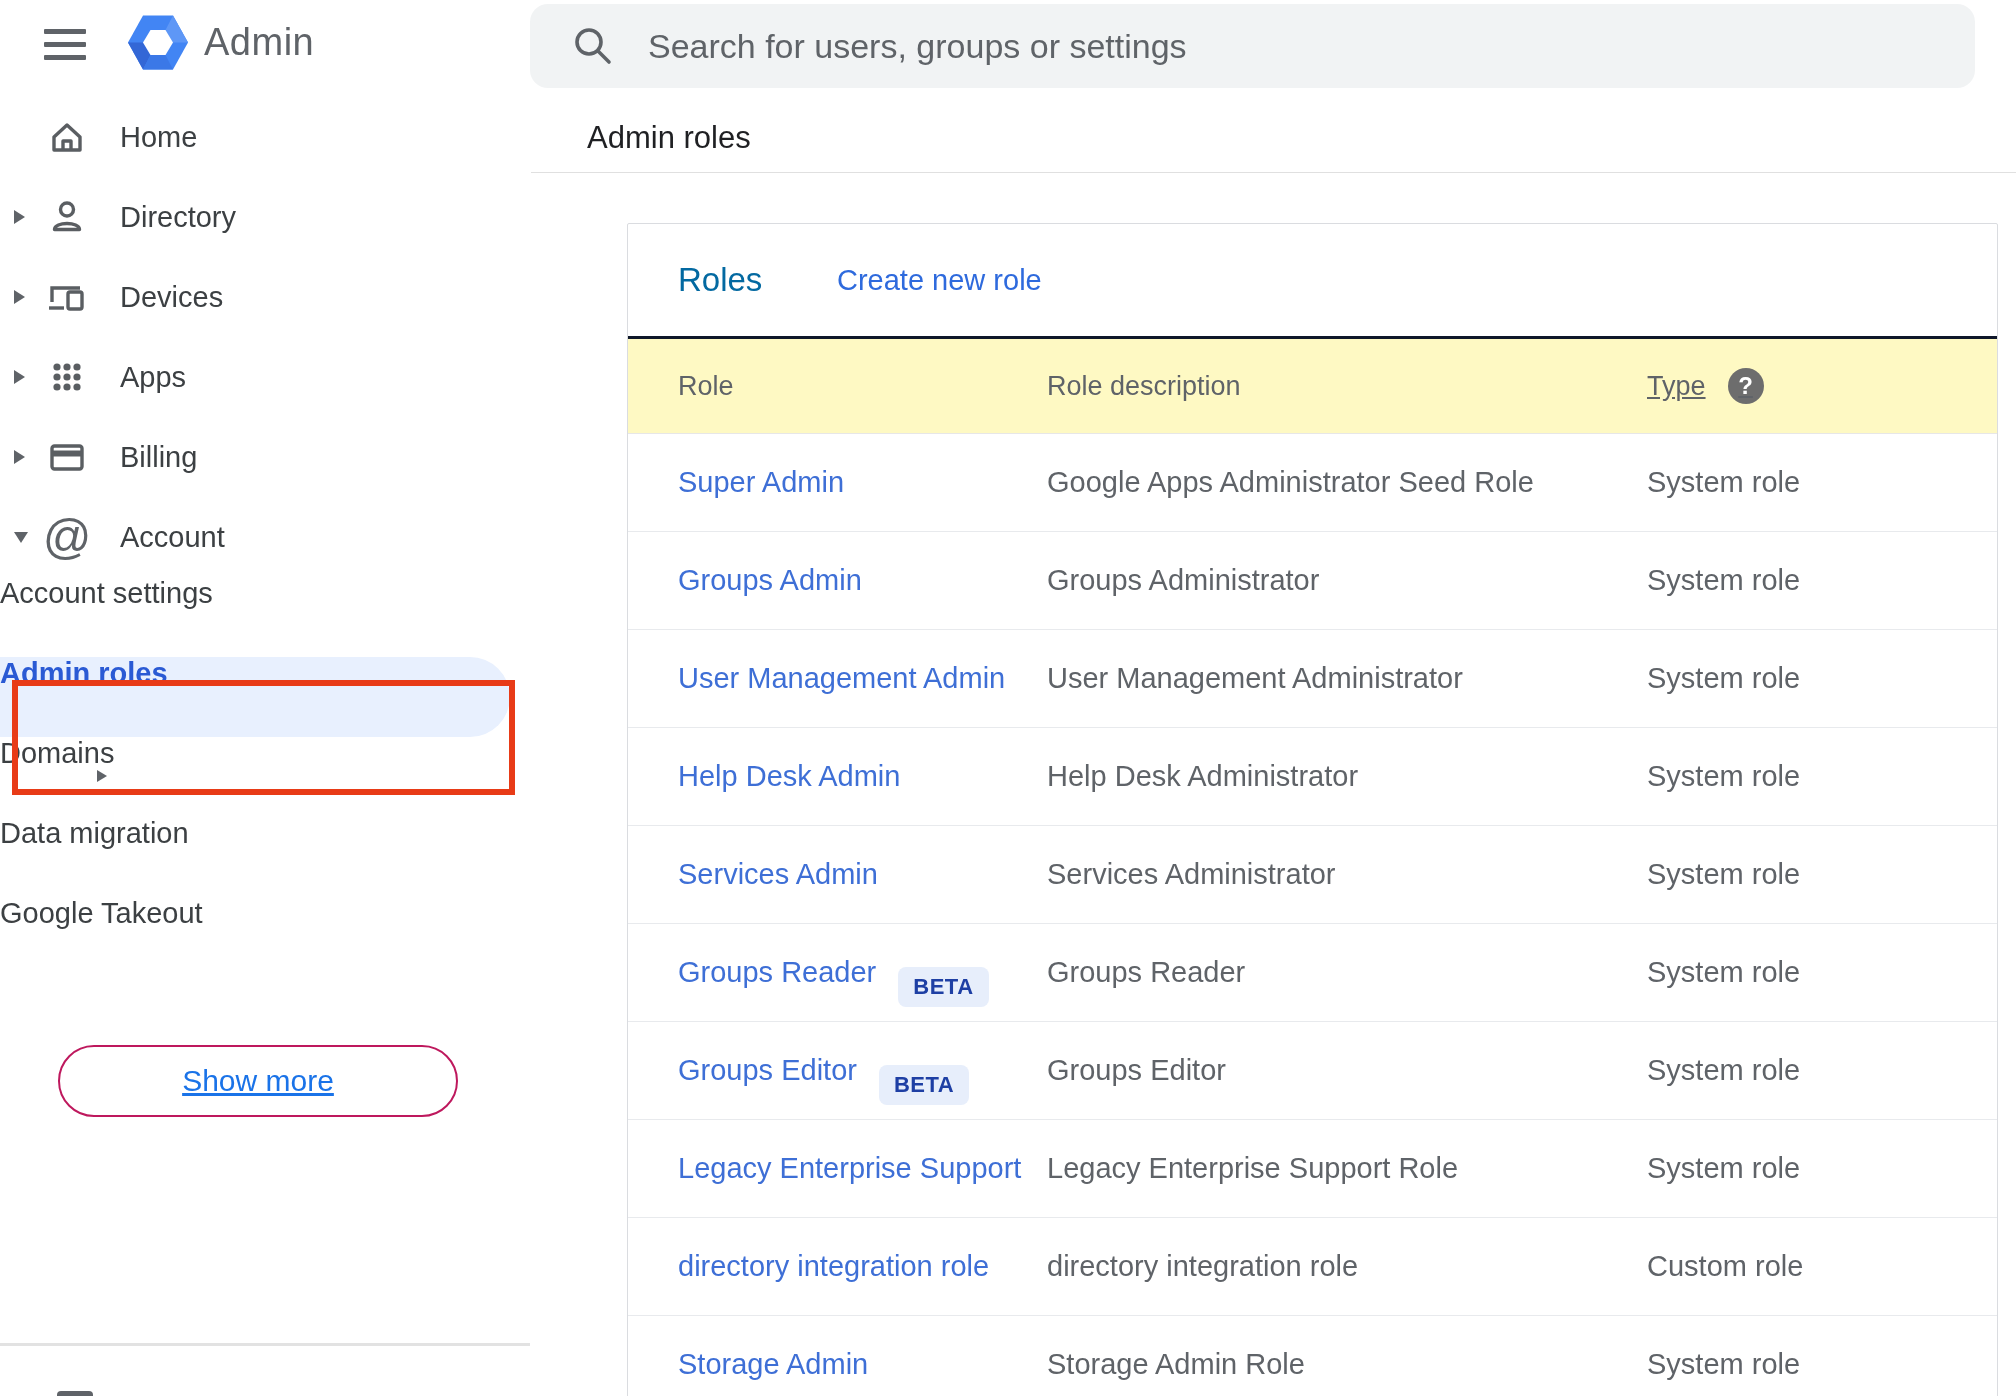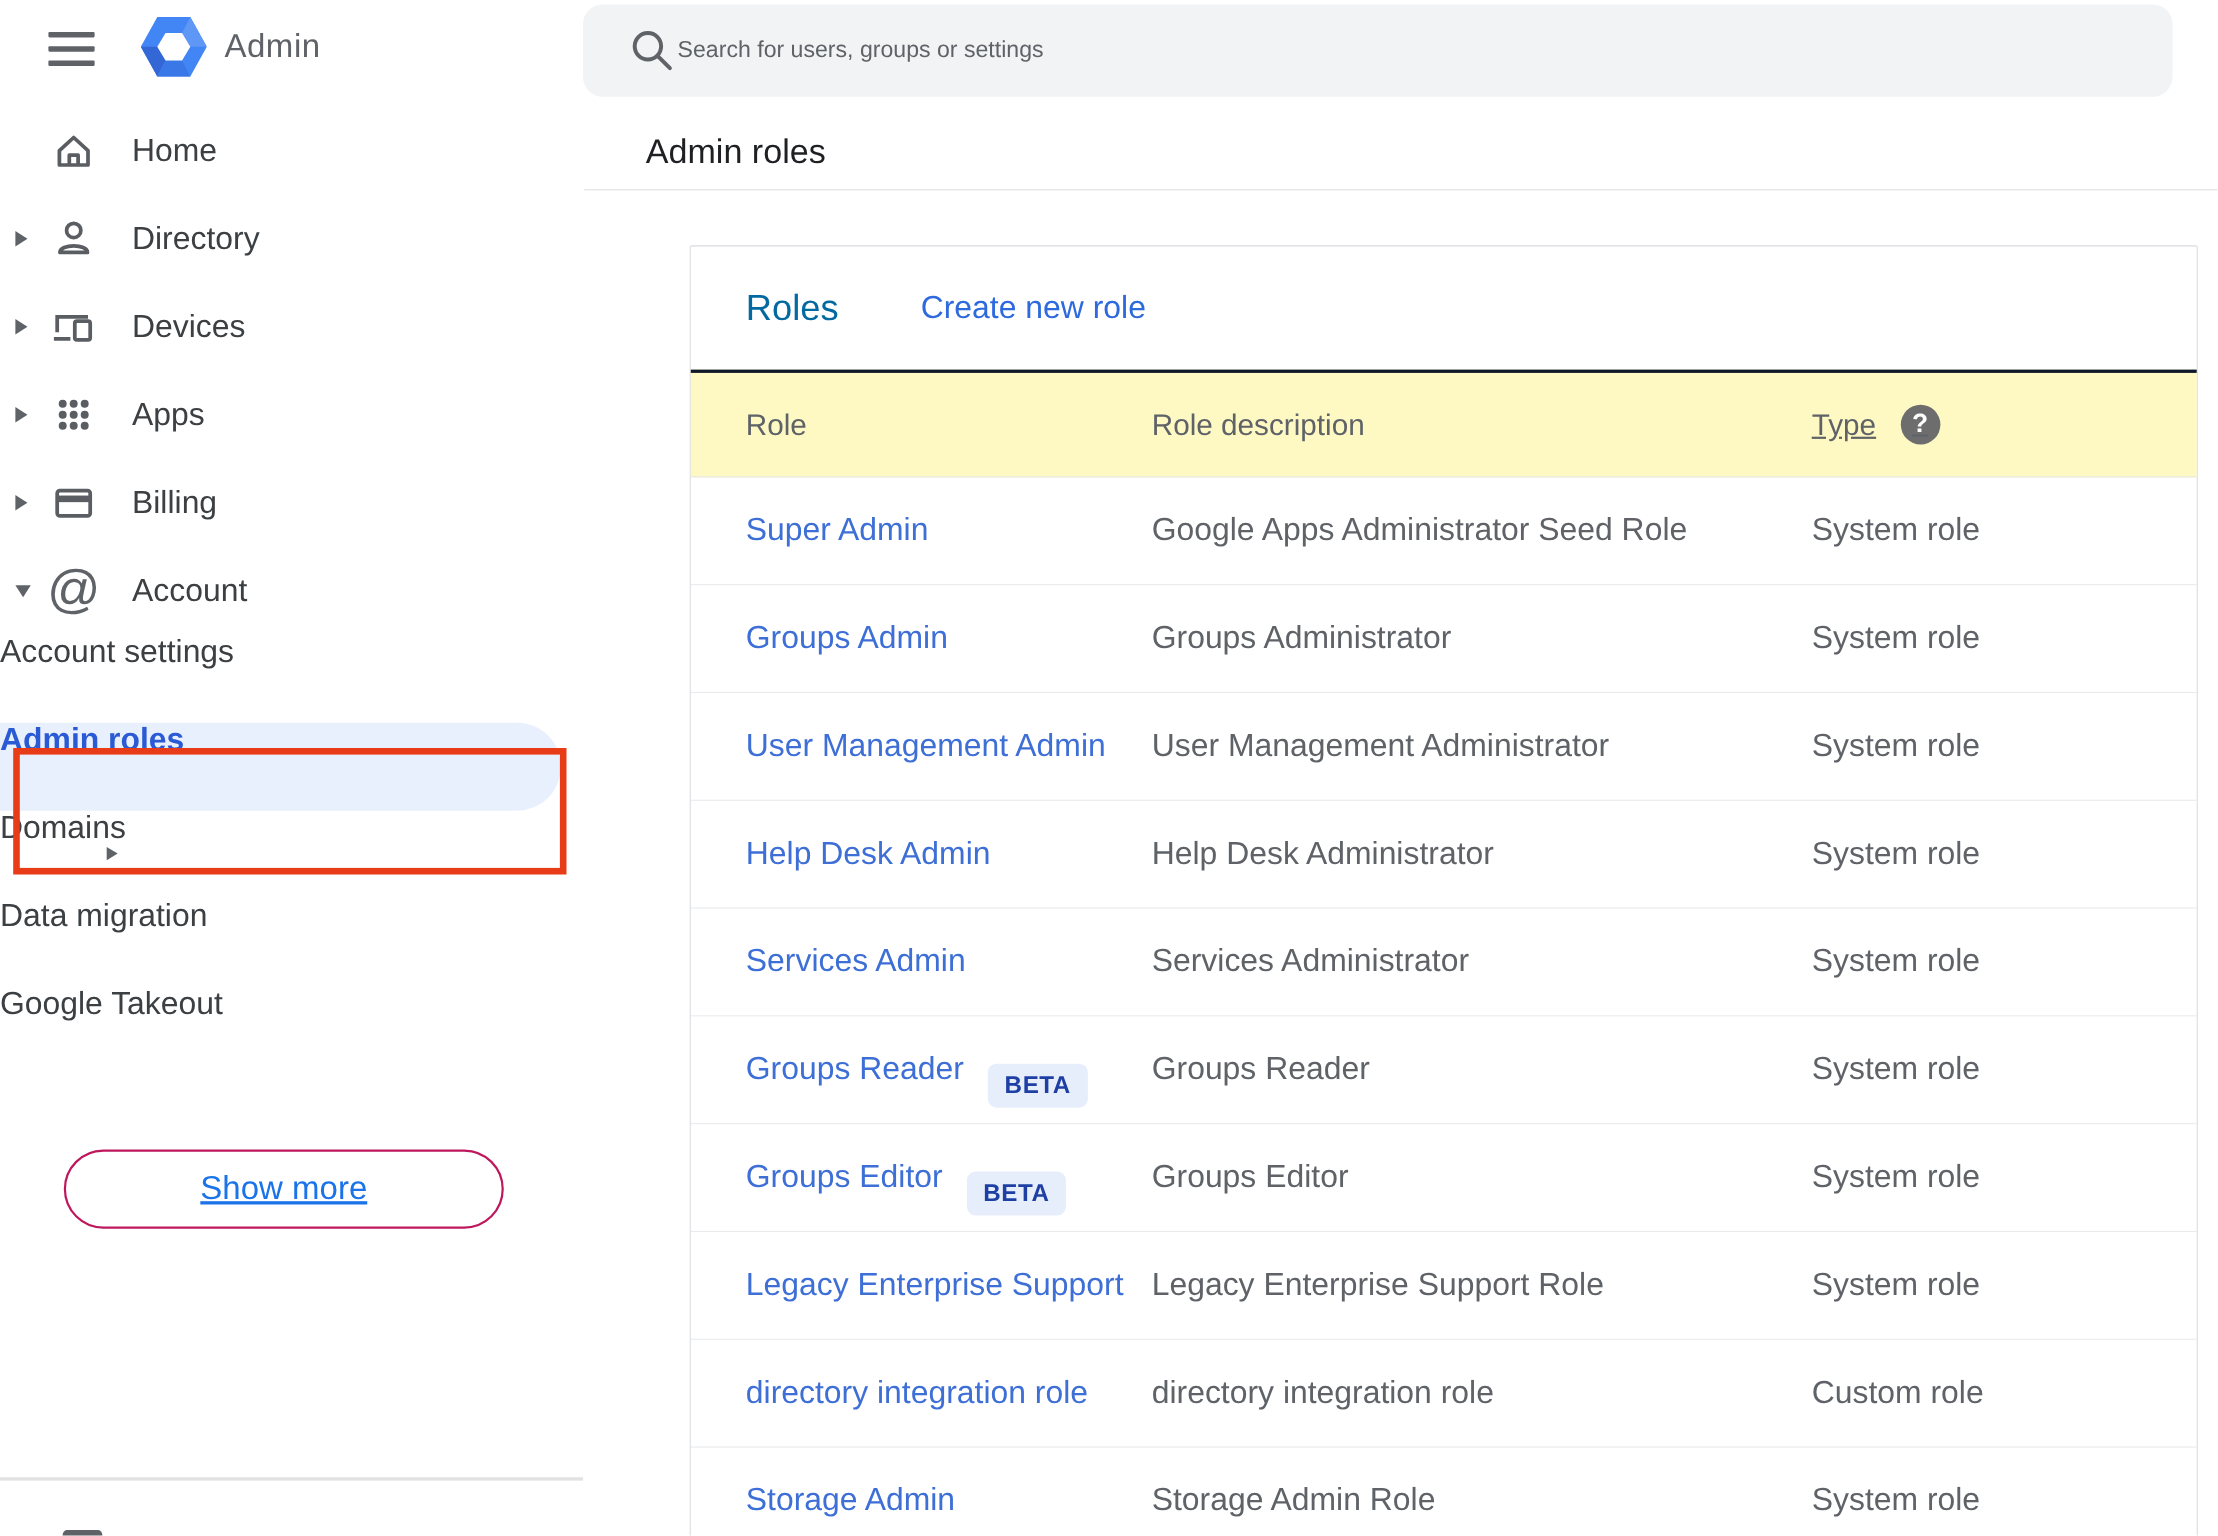--- a/index.html
+++ b/index.html
@@ -12,31 +12,31 @@
   }
 
   
   .hamburger {
     position: absolute; left: 44px; top: 29px; width: 42px; height: 31px;
     display: flex; flex-direction: column; justify-content: space-between; cursor: pointer;
   }
   .hamburger span { display:block; width: 42px; height: 5px; background: #5f6368; border-radius: 1px; }
 
   .brand { position: absolute; left: 128px; top: 14px; display: flex; align-items: center; }
-  .brand-text { margin-left: 16px; font-size: 30px; color: #5f6368; letter-spacing: 0.5px; }
+  .brand-text { margin-left: 16px; font-size: 38px; color: #5f6368; letter-spacing: 0.5px; }
 
   .searchbar {
     position: absolute; left: 530px; top: 4px; width: 1445px; height: 84px;
     background: #f1f3f4; border-radius: 18px; display: flex; align-items: center;
   }
   .searchbar svg { margin-left: 40px; flex: 0 0 auto; }
   .searchbar input {
     border: none; outline: none; background: transparent;
-    width: 1200px;
-    font-family: "Liberation Sans", sans-serif; font-size: 21px; color: #be185d;
+    margin-left: 32px; width: 1200px;
+    font-family: "Liberation Sans", sans-serif; font-size: 34px; color: #be185d;
   }
   .searchbar input::placeholder { color: #5f6368; opacity: 1; }
 
   
   .sidebar { position: absolute; left: 0; top: 97px; width: 530px; }
   .nav-item {
     height: 80px; display: flex; align-items: center; cursor: pointer;
     padding-left: 14px;
   }
   .caret-box { width: 30px; display: flex; align-items: center; }

